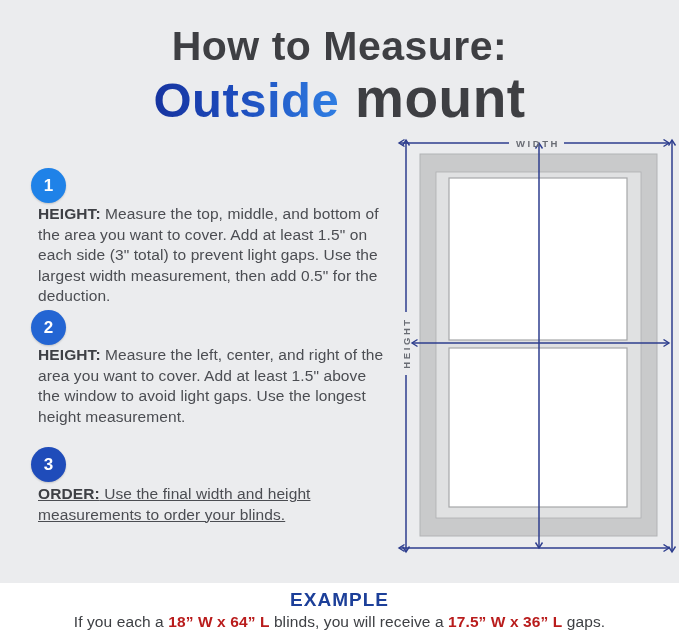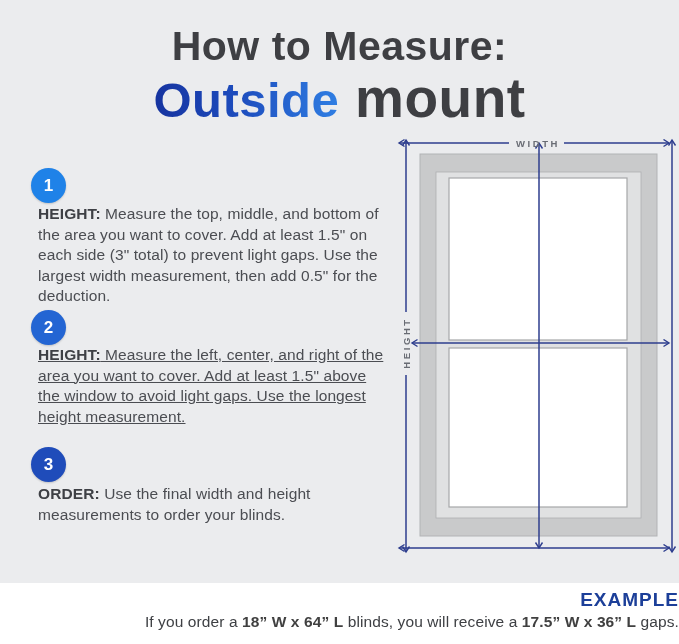--- a/index.html
+++ b/index.html
@@ -32,39 +32,39 @@
     color:#ffffff; font-size:17px; font-weight:700;
     box-shadow:0 1px 2px rgba(0,0,0,0.18);
   }
   .step-text { position:absolute; left:38px; width:348px; color:#4b4d52;
     font-size:15.5px; line-height:1.33; letter-spacing:0.1px; }
   .step-text b { color:#3e4045; font-weight:700; }
 
   #step1-circle { position:absolute; top:168px; left:31px; }
   #step1-text   { top:204px; }
   #step2-circle { position:absolute; top:310px; left:31px; }
-  #step2-text   { top:345px;text-decoration:underline; }
+  #step2-text   { top:345px; }
   #step3-circle { position:absolute; top:447px; left:31px; }
-  #step3-text   { top:484px; }
+  #step3-text   { top:484px;text-decoration:underline; }
 
   
   .diagram { position:absolute; left:392px; top:128px; width:292px; height:432px; }
   .diagram svg { display:block; width:292px; height:432px; }
   .diag-label {
     font-family:"Liberation Sans", sans-serif;
     font-size:9.5px; font-weight:700; letter-spacing:2.6px; fill:#696c74;
   }
 
   
   .example { position:absolute; left:0; top:583px; width:679px; height:61px;
-    background:#ffffff; text-align:right; }
+    background:#ffffff; text-align:center; }
   .example-heading { margin-top:6px; font-size:19px; font-weight:700;
     color:#1c3f99; letter-spacing:1px; }
   .example-line { margin-top:2px; font-size:15.5px; color:#3e4044; letter-spacing:0.1px; }
-  .example-line .seg-bold { font-weight:700; color:#404040;margin-top:12px; }
+  .example-line .seg-bold { font-weight:700; color:#b91c1c;margin-top:12px; }
 </style>
 </head>
 <body>
 
 <div class="stage">
 
   <div class="title-block">
     <div class="title-line1">How to Measure:</div>
     <div class="title-line2"><span class="title-highlight">Outside</span><span class="title-suffix"> mount</span></div>
   </div>
@@ -116,16 +116,16 @@
         <line x1="20" y1="215" x2="277" y2="215" marker-start="url(#ah)" marker-end="url(#ah)"></line>
       </g>
 
       <text class="diag-label" x="146" y="18.5" text-anchor="middle">WIDTH</text>
       <text class="diag-label" x="17.5" y="215" text-anchor="middle" transform="rotate(-90 17.5 215)">HEIGHT</text>
     </svg>
   </div>
 
   <div class="example">
     <div class="example-heading">EXAMPLE</div>
-    <div class="example-line"><span>If you order a </span><span class="seg-bold">18” W x 64” L</span><span> blinds, you will receive a </span><span class="seg-bold">17.5” W x 36” L</span><span> gaps.</span></div>
+    <div class="example-line"><span>If you each a </span><span class="seg-bold">18” W x 64” L</span><span> blinds, you will receive a </span><span class="seg-bold">17.5” W x 36” L</span><span> gaps.</span></div>
   </div>
 
 </div>
 
 </body></html>

